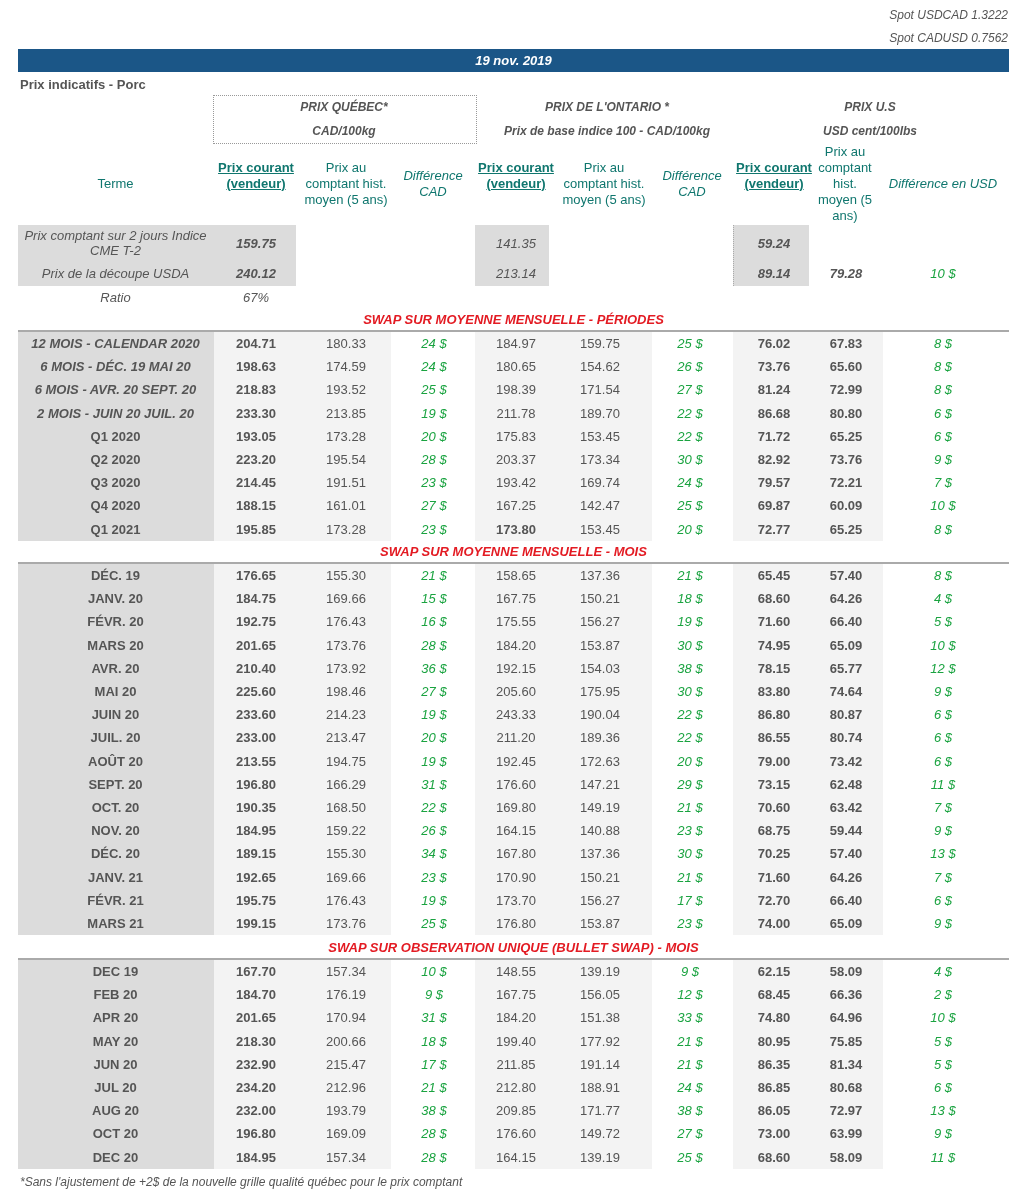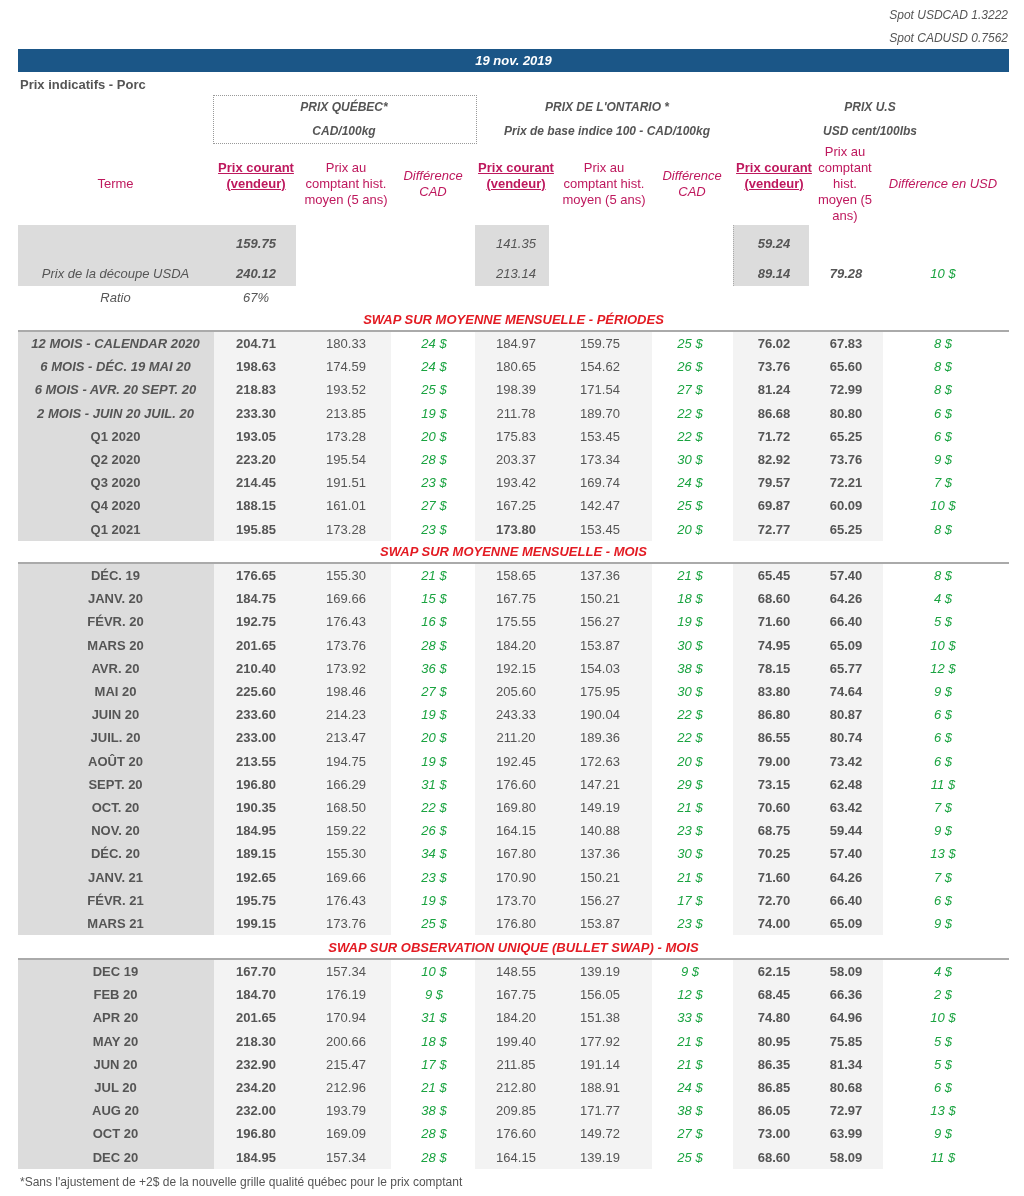--- a/index.html
+++ b/index.html
@@ -4,40 +4,40 @@
 <style>
   html,body{margin:0;padding:0;background:#ffffff;}
   body{width:1024px;height:1196px;position:relative;font-family:"Liberation Sans",sans-serif;color:#555555;overflow:hidden;}
   .spot{position:absolute;right:16px;font-size:12px;font-style:italic;color:#555;}
   .spot1{top:8px;}
   .spot2{top:31px;}
   .datebar{position:absolute;left:18px;top:49px;width:991px;height:23px;background:#1b5687;color:#fff;font-weight:bold;font-style:italic;font-size:13px;text-align:center;line-height:23px;}
   .subtitle{position:absolute;left:20px;top:77px;font-size:13px;font-weight:bold;color:#555;}
   .qcbox{position:absolute;left:213px;top:95px;width:262px;height:47px;border:1px dotted #999;}
   .grp{position:absolute;font-size:12px;font-weight:bold;font-style:italic;color:#555;text-align:center;}
-  .hdr{position:absolute;font-size:13px;text-align:center;color:#be185d;line-height:16px;}
+  .hdr{position:absolute;font-size:13px;text-align:center;color:#0f766e;line-height:16px;}
   .hdr.it{font-style:italic;}
   .hdr.pc{font-weight:bold;text-decoration:underline;}
   .bg{position:absolute;}
   .row{position:absolute;left:18px;width:991px;height:23px;}
   .cell{position:absolute;top:0;height:23px;line-height:23px;font-size:13px;text-align:center;color:#555;}
   .c0{left:0;width:195px;font-weight:bold;}
   .c0.it{font-style:italic;}
   .c0.norm{font-weight:normal;font-style:italic;}
   .c1{left:196px;width:84px;font-weight:bold;}
   .c2{left:286px;width:84px;}
   .c3{left:375px;width:82px;color:#1aa340;font-style:italic;}
   .c4{left:458px;width:80px;}
   .c5{left:537px;width:90px;}
   .c6{left:627px;width:90px;color:#1aa340;font-style:italic;}
   .c7{left:715px;width:82px;font-weight:bold;}
   .c8{left:797px;width:62px;font-weight:bold;}
   .c9{left:859px;width:132px;color:#1aa340;font-style:italic;}
   .section{position:absolute;left:18px;width:991px;height:22px;text-align:center;color:#e31b23;font-weight:bold;font-style:italic;font-size:13px;line-height:20px;border-bottom:2px solid #aaa;box-sizing:border-box;}
-  .footnote{position:absolute;left:20px;top:1175px;font-size:12px;color:#555;}
+  .footnote{position:absolute;left:20px;top:1175px;font-size:12px;font-style:italic;color:#555;}
 </style>
 </head>
 <body>
 
 <div class="spot spot1">Spot USDCAD 1.3222</div>
 <div class="spot spot2">Spot CADUSD 0.7562</div>
 <div class="datebar">19 nov. 2019</div>
 <div class="subtitle">Prix indicatifs - Porc</div>
 
 <div class="qcbox"></div>
@@ -57,20 +57,21 @@
 <div class="hdr it" style="left:655px;top:168px;width:74px;">Différence CAD</div>
 <div class="hdr pc" style="left:736px;top:160px;width:76px;">Prix courant (vendeur)</div>
 <div class="hdr" style="left:812px;top:144px;width:66px;">Prix au comptant hist. moyen (5 ans)</div>
 <div class="hdr it" style="left:878px;top:176px;width:130px;">Différence en USD</div>
 
 <div class="bg" style="left:18px;top:225px;width:278px;height:61px;background:#dcdcdc;"></div>
 <div class="bg" style="left:475px;top:225px;width:74px;height:61px;background:#dcdcdc;"></div>
 <div class="bg" style="left:733px;top:225px;width:75px;height:61px;background:#dcdcdc;border-left:1px dotted #aaa;"></div>
 
 <div class="row" style="top:228px;height:32px;">
+  <div class="cell c0 norm" style="height:32px;line-height:15px;font-size:13px;">Prix comptant sur 2 jours Indice CME T-2</div>
   <div class="cell c1" style="height:32px;line-height:32px;font-style:italic;">159.75</div>
   <div class="cell c4" style="height:32px;line-height:32px;font-style:italic;">141.35</div>
   <div class="cell c7" style="height:32px;line-height:32px;font-style:italic;text-align:center;">59.24</div>
 </div>
 <div class="row" style="top:262px;">
   <div class="cell c0 norm">Prix de la découpe USDA</div>
   <div class="cell c1" style="font-style:italic;">240.12</div>
   <div class="cell c4" style="font-style:italic;font-weight:normal;">213.14</div>
   <div class="cell c7" style="font-style:italic;">89.14</div>
   <div class="cell c8" style="font-style:italic;">79.28</div>

